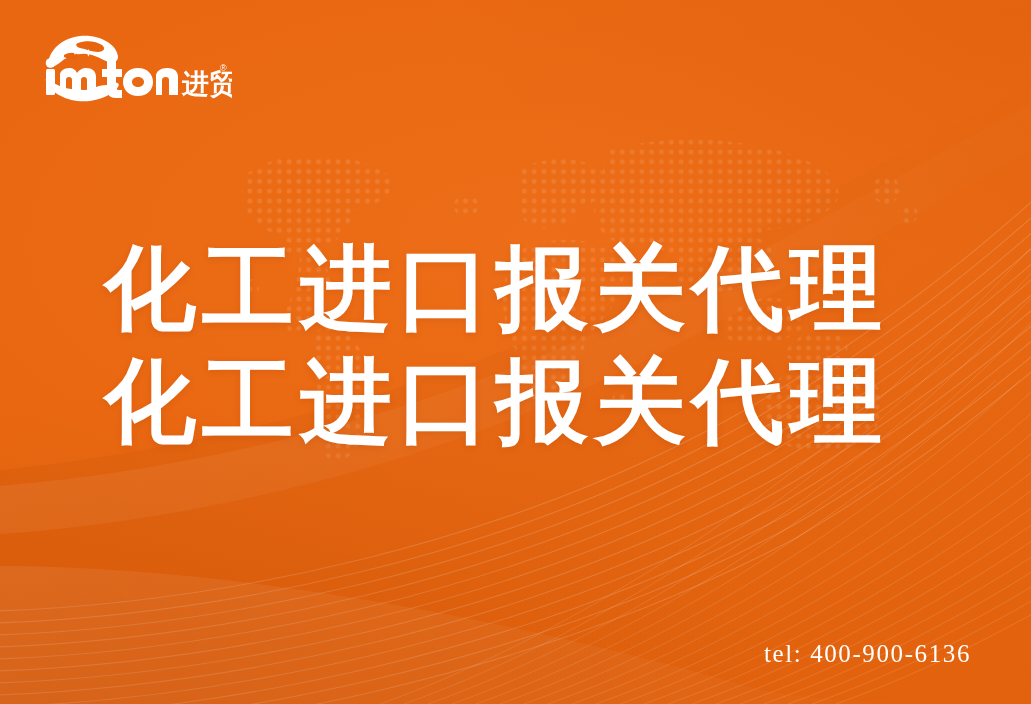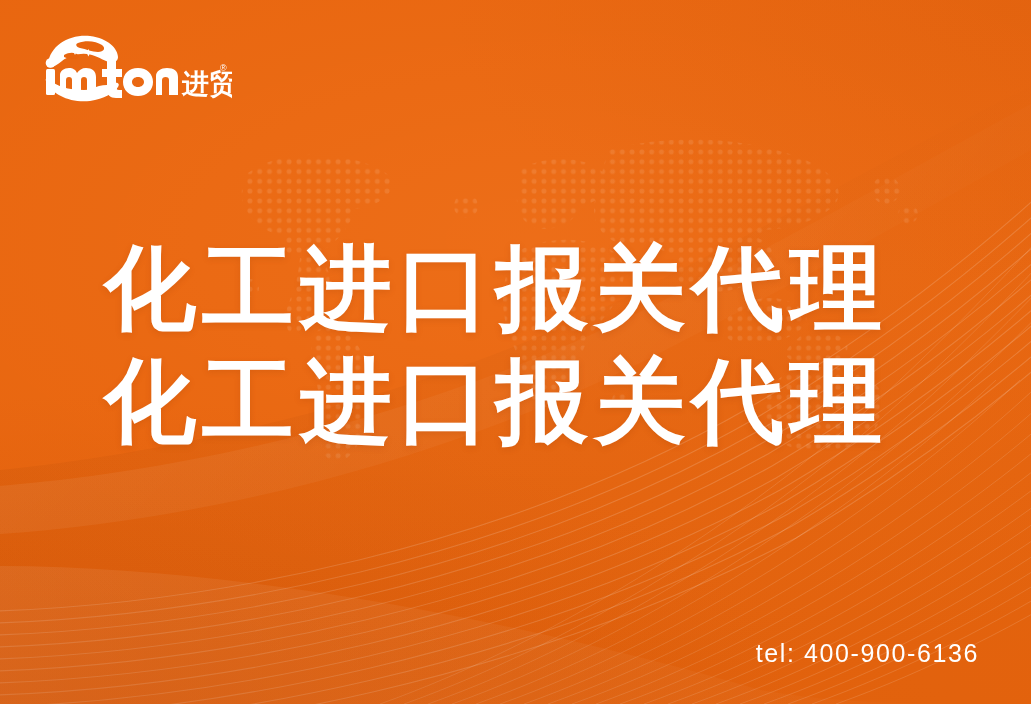--- a/index.html
+++ b/index.html
@@ -83,26 +83,26 @@
     font-weight: 700;
     letter-spacing: 6px;
     white-space: nowrap;
     text-shadow: 0 2px 6px rgba(150,55,0,0.18);
     font-family: "DejaVu Sans", "Liberation Sans", sans-serif;
   }
 
   
   .phone {
     position: absolute;
-    right: 52px;
+    right: 60px;
     bottom: 36px;
     color: #ffffff;
     font-size: 25px;
     letter-spacing: 1.6px;
-    font-family: Liberation Sans, sans-serif;
+    font-family: Liberation Serif, serif;
     white-space: nowrap;
   }
 </style>
 </head>
 <body>
 
 <div class="stage">
 
   <div class="bg-base"></div>
 

